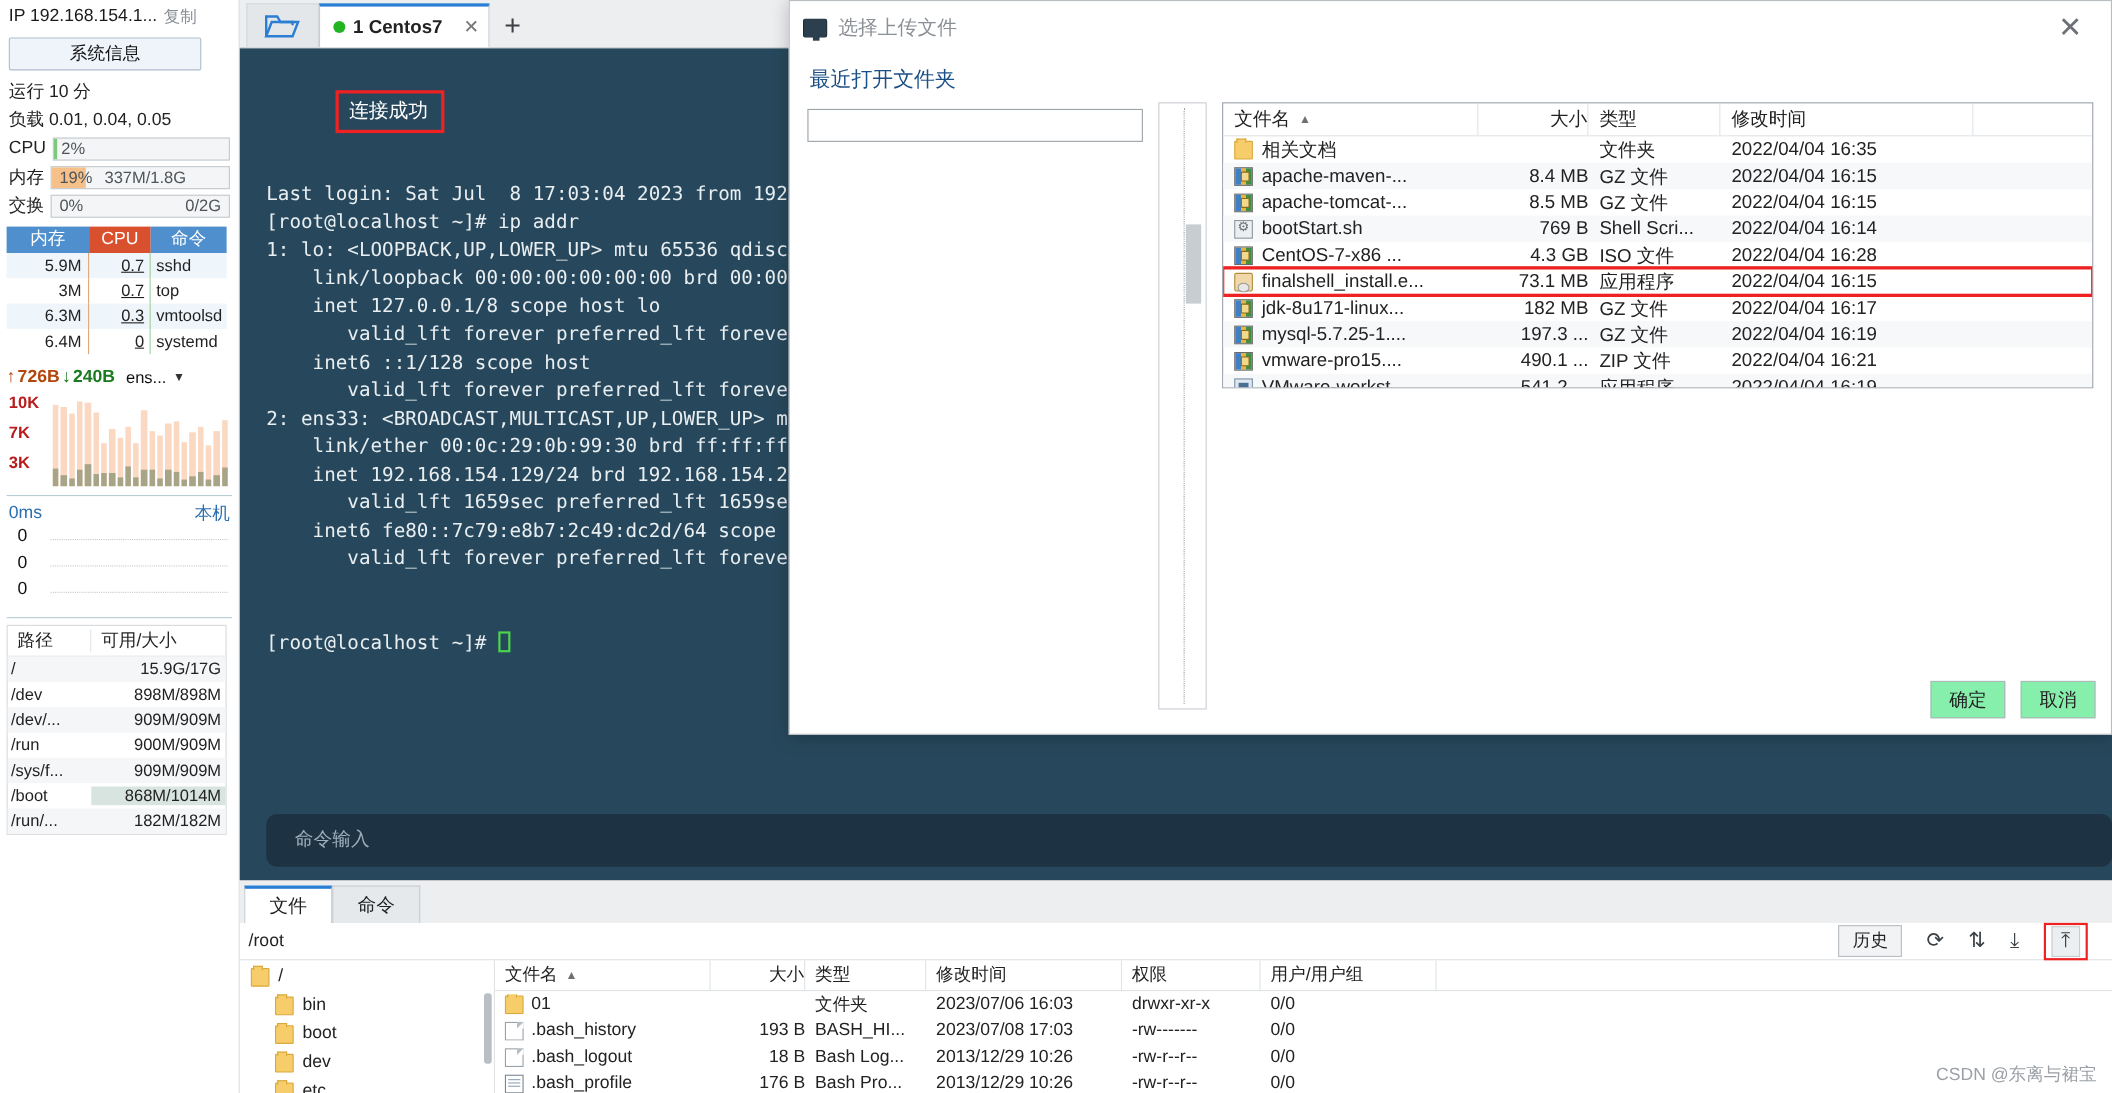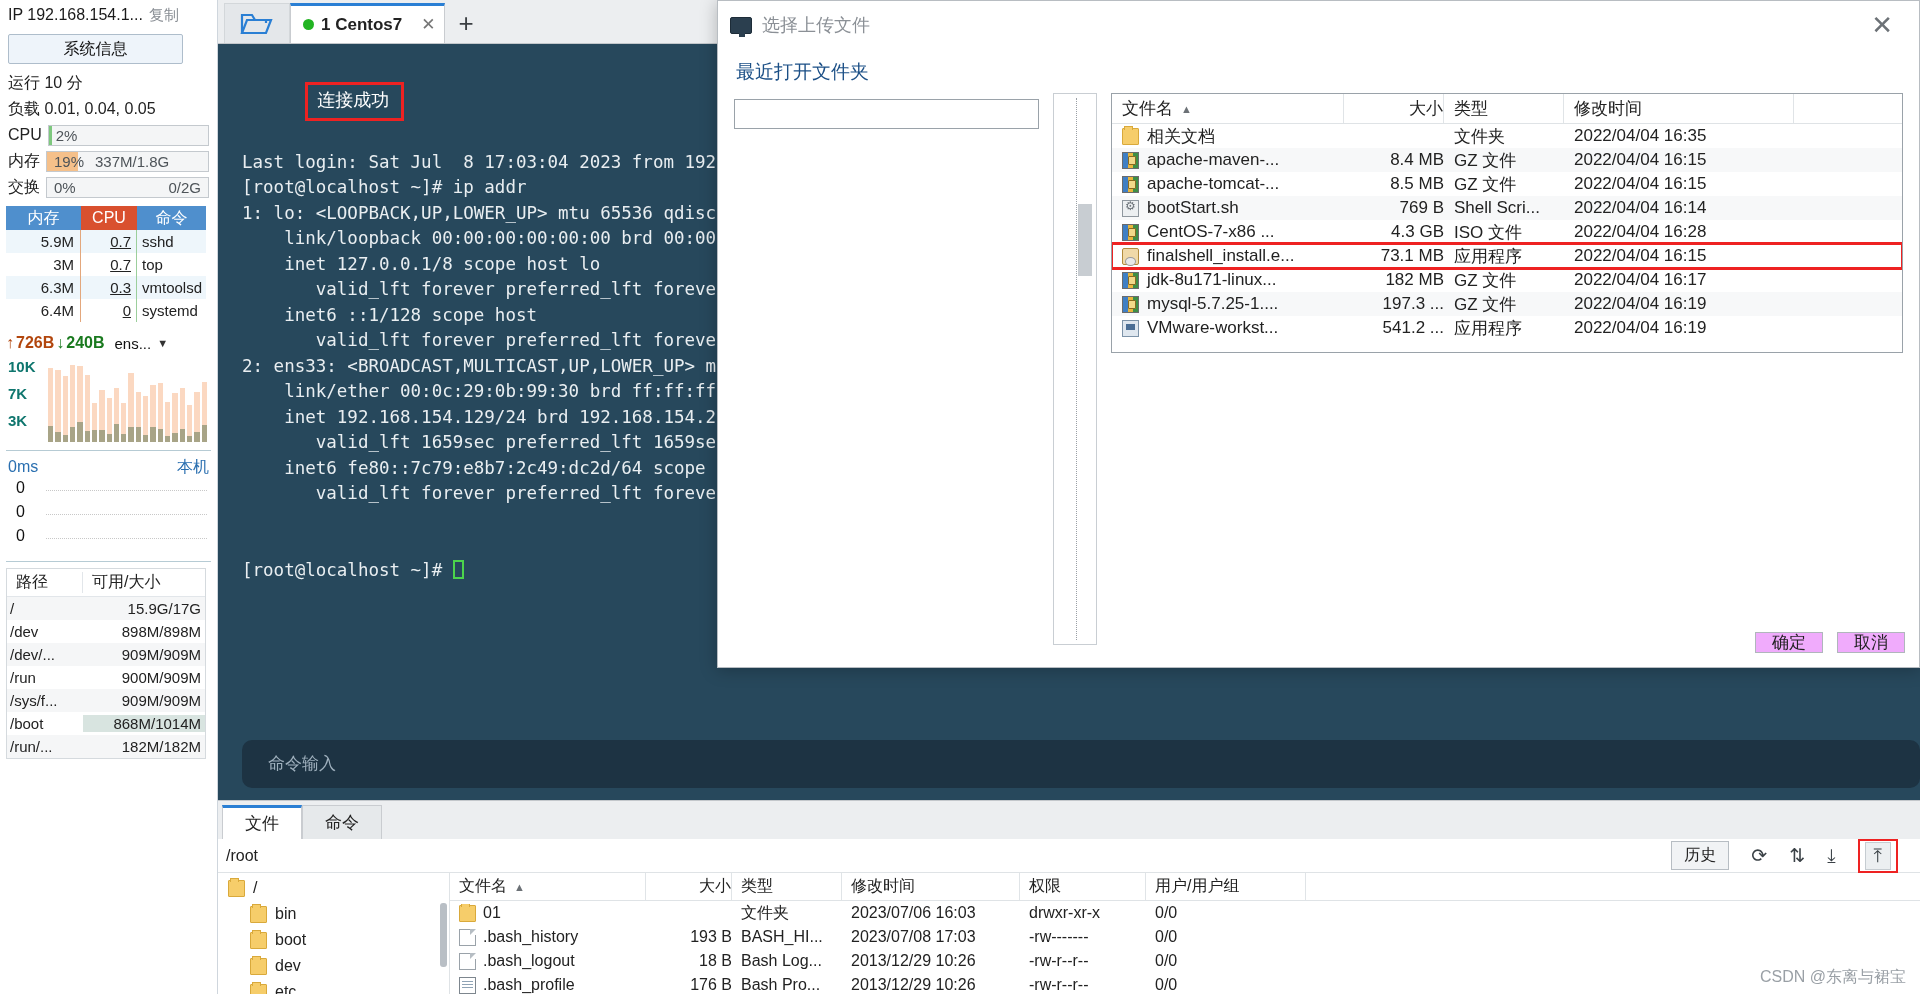--- a/index.html
+++ b/index.html
@@ -50,21 +50,21 @@
 
   
   .netline { height:26px; font-size:16px; display:flex; align-items:center;
              padding:0 6px; margin-top:8px; gap:2px;}
   .up { color:#b2460d; font-weight:bold; } .dn { color:#1a7a1f; font-weight:bold; }
   .arrowu { color:#b2460d; font-weight:bold; }
   .arrowd { color:#1a7a1f; font-weight:bold; }
   .netname { margin-left:8px; color:#111; font-size:15px;}
   .caret { margin-left:4px; font-size:11px; color:#333; }
   .graphbox { position:relative; height:90px; margin:0 6px; }
-  .ylab { position:absolute; left:2px; font-size:15px; font-weight:bold; color:#0f766e;}
+  .ylab { position:absolute; left:2px; font-size:15px; font-weight:bold; color:#b91c1c;}
   .bars { position:absolute; left:42px; right:4px; top:2px; bottom:4px;
           display:flex; align-items:flex-end; gap:2px; }
   .bars .b { flex:1; position:relative; background:#fbd8c1; }
   .bars .b i { position:absolute; left:0; right:0; bottom:0; background:#a8a487; display:block;}
   .sep { height:1px; background:#b6cbd4; margin:4px 6px; }
 
   .pinghdr { display:flex; justify-content:space-between; padding:0 8px;
              font-size:16px; color:#2a6fb0; height:24px; align-items:center;}
   .pinghdr .rt { color:#2a6fb0; }
   .pingbox { position:relative; height:78px; margin:0 6px; }
@@ -98,21 +98,21 @@
   .tab .x { color:#777; font-size:17px; margin-left:12px; font-weight:normal;}
   .plus { font-size:26px; color:#3b3f43; padding:0 14px 4px 14px; cursor:pointer; }
 
   .term { position:absolute; left:0; right:0; top:44px; bottom:194px;
           background:#27485c; color:#e9eef1;
           font-family:"DejaVu Sans Mono","Liberation Mono",monospace;
           font-size:17.5px; line-height:25.5px; padding:12px 0 0 24px;
           white-space:pre; overflow:hidden; }
   .okbox { display:inline-block; border:3px solid #ee2222; padding:3px 12px 5px 9px;
            color:#fff; font-family:"Liberation Sans",sans-serif; font-size:18px;
-           margin-bottom:3px; }
+           margin-bottom:18px; }
   .cursor { display:inline-block; width:11px; height:19px; border:2px solid #4cd44c;
             vertical-align:-3px; }
   .cmdinput { position:absolute; left:24px; right:0; bottom:12px; height:48px;
               background:#1d3343; border-radius:10px; color:#9fb0bd;
               font-size:17px; display:flex; align-items:center; padding-left:26px; }
 
   
   .bottom { position:absolute; left:0; right:0; bottom:0; height:194px; background:#fff;
             border-top:1px solid #c3c7cb; }
   .btabs { height:38px; background:#eceef0; display:flex; align-items:flex-end; padding-left:4px;}
@@ -205,21 +205,21 @@
                border-right:1px solid #e0e4e7; }
   .dr2 { display:flex; height:24px; align-items:center; font-size:17px; position:relative;}
   .dr2:nth-child(even) { background:#f7f8f9; }
   .dr2 > div { padding-left:10px; overflow:hidden; white-space:nowrap; }
   .dr2.sel { outline:3px solid #ee2222; outline-offset:-1px; z-index:2; background:#fff;}
   .d-name { width:232px; display:flex !important; align-items:center; gap:8px; }
   .d-size { width:100px; text-align:right; justify-content:flex-end; display:flex; }
   .d-type { width:120px; }
   .d-time { width:230px; }
   .dlg-foot { position:absolute; right:14px; bottom:14px; display:flex; gap:14px;}
-  .dbtn { width:68px; height:21px; border:1px solid #b0b6bc; background:#f0abfc;
+  .dbtn { width:68px; height:34px; border:1px solid #b0b6bc; background:#86efac;
           font-size:17px; display:flex; align-items:center; justify-content:center;
           cursor:pointer;}
   .watermark { position:absolute; right:14px; bottom:6px; font-size:16px; color:#9aa0a6; }
   .sortcaret { font-size:11px; color:#6c7176; }
 </style>
 </head>
 <body>
 
 <div class="app">
 
@@ -646,20 +646,29 @@
               <div class="d-name">
                 <span class="fi zip"></span>
                 <span>mysql-5.7.25-1....</span>
               </div>
               <div class="d-size">197.3 ...</div>
               <div class="d-type">GZ 文件</div>
               <div class="d-time">2022/04/04 16:19</div>
             </div>
             <div class="dr2">
               <div class="d-name">
+                <span class="fi zip"></span>
+                <span>vmware-pro15....</span>
+              </div>
+              <div class="d-size">490.1 ...</div>
+              <div class="d-type">ZIP 文件</div>
+              <div class="d-time">2022/04/04 16:21</div>
+            </div>
+            <div class="dr2">
+              <div class="d-name">
                 <span class="fi app"></span>
                 <span>VMware-workst...</span>
               </div>
               <div class="d-size">541.2 ...</div>
               <div class="d-type">应用程序</div>
               <div class="d-time">2022/04/04 16:19</div>
             </div>
           </div>
       </div>
     </div>

